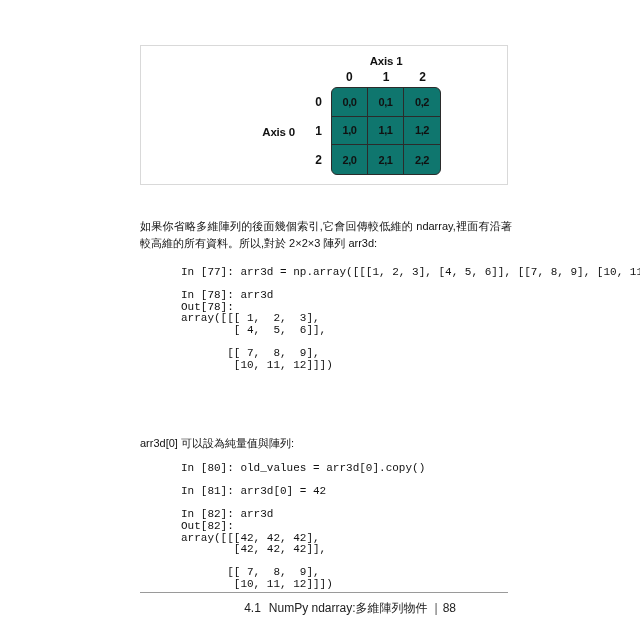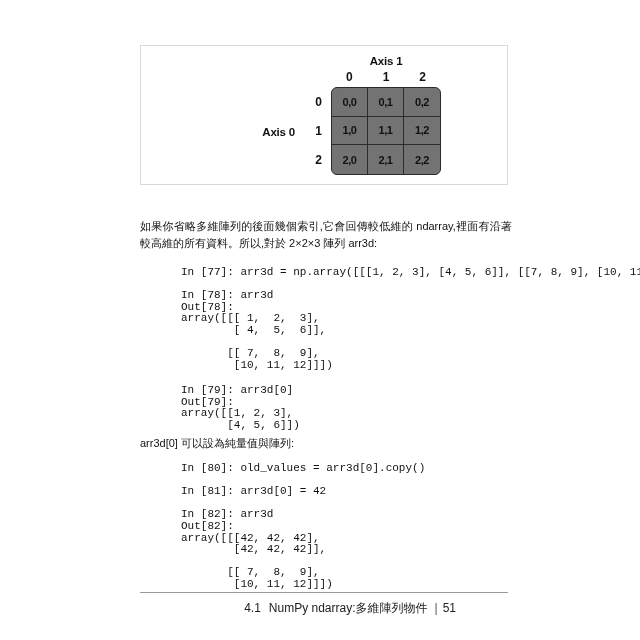--- a/index.html
+++ b/index.html
@@ -106,21 +106,21 @@
     color: #111;
   }
 
   
   .grid {
     position: absolute;
     left: 190px;
     top: 41px;
     width: 110px;
     height: 88px;
-    background: #737373;
+    background: #0f766e;
     border: 1.6px solid #2b2b2b;
     border-radius: 6px;
     box-sizing: border-box;
     display: grid;
     grid-template-columns: repeat(3, 1fr);
     grid-template-rows: repeat(3, 1fr);
     overflow: hidden;
   }
   .cell {
     display: flex;
@@ -256,40 +256,36 @@
 
 In [78]: arr3d
 Out[78]:
 array([[[ 1,  2,  3],
         [ 4,  5,  6]],
 
        [[ 7,  8,  9],
         [10, 11, 12]]])</pre>
 
 
-  <pre class="code code-2">In [79]: arr3d[0]
-Out[79]:
-array([[1, 2, 3],
-       [4, 5, 6]])</pre>
 
   <div class="note note-2">arr3d[0] 可以設為純量值與陣列:</div>
 
   <pre class="code code-3">In [80]: old_values = arr3d[0].copy()
 
 In [81]: arr3d[0] = 42
 
 In [82]: arr3d
 Out[82]:
 array([[[42, 42, 42],
         [42, 42, 42]],
 
        [[ 7,  8,  9],
         [10, 11, 12]]])</pre>
 
   <div class="footer-rule"></div>
   <div class="footer">
     <span class="sec">4.1</span>
     <span>NumPy ndarray:多維陣列物件</span>
     <span class="sep">|</span>
-    <span>51</span>
+    <span>88</span>
   </div>
 
 </div>
 
 </body></html>

